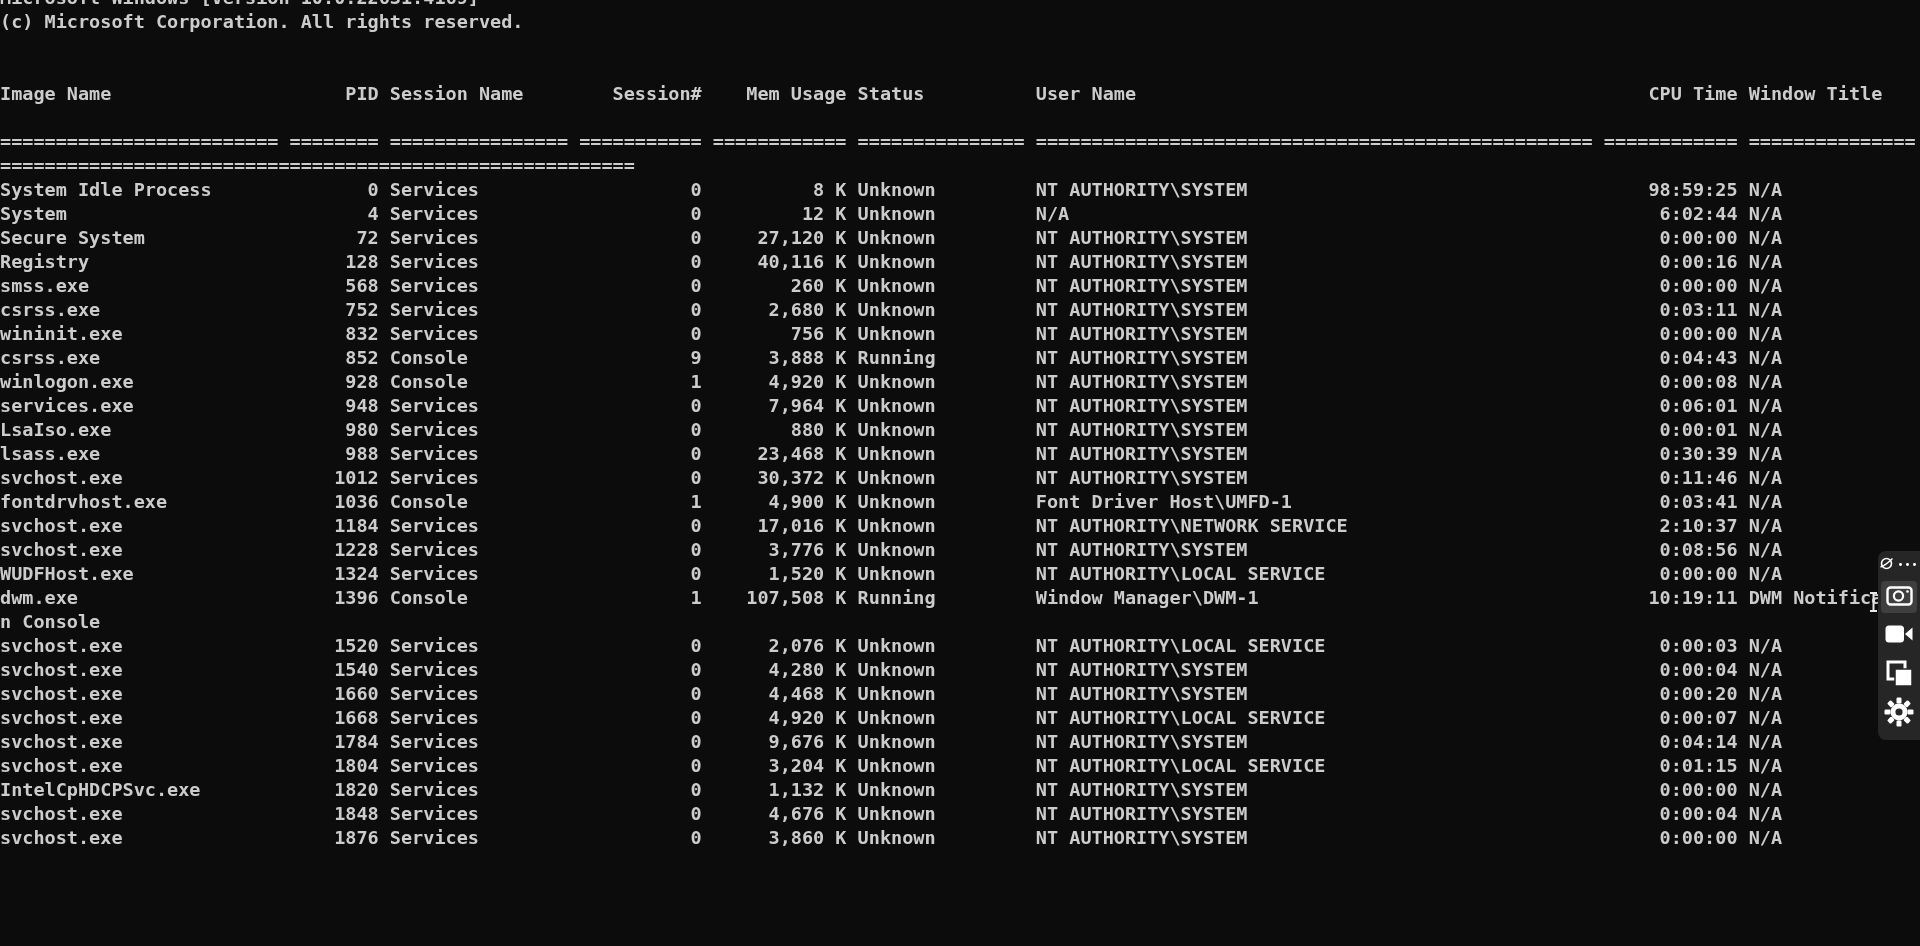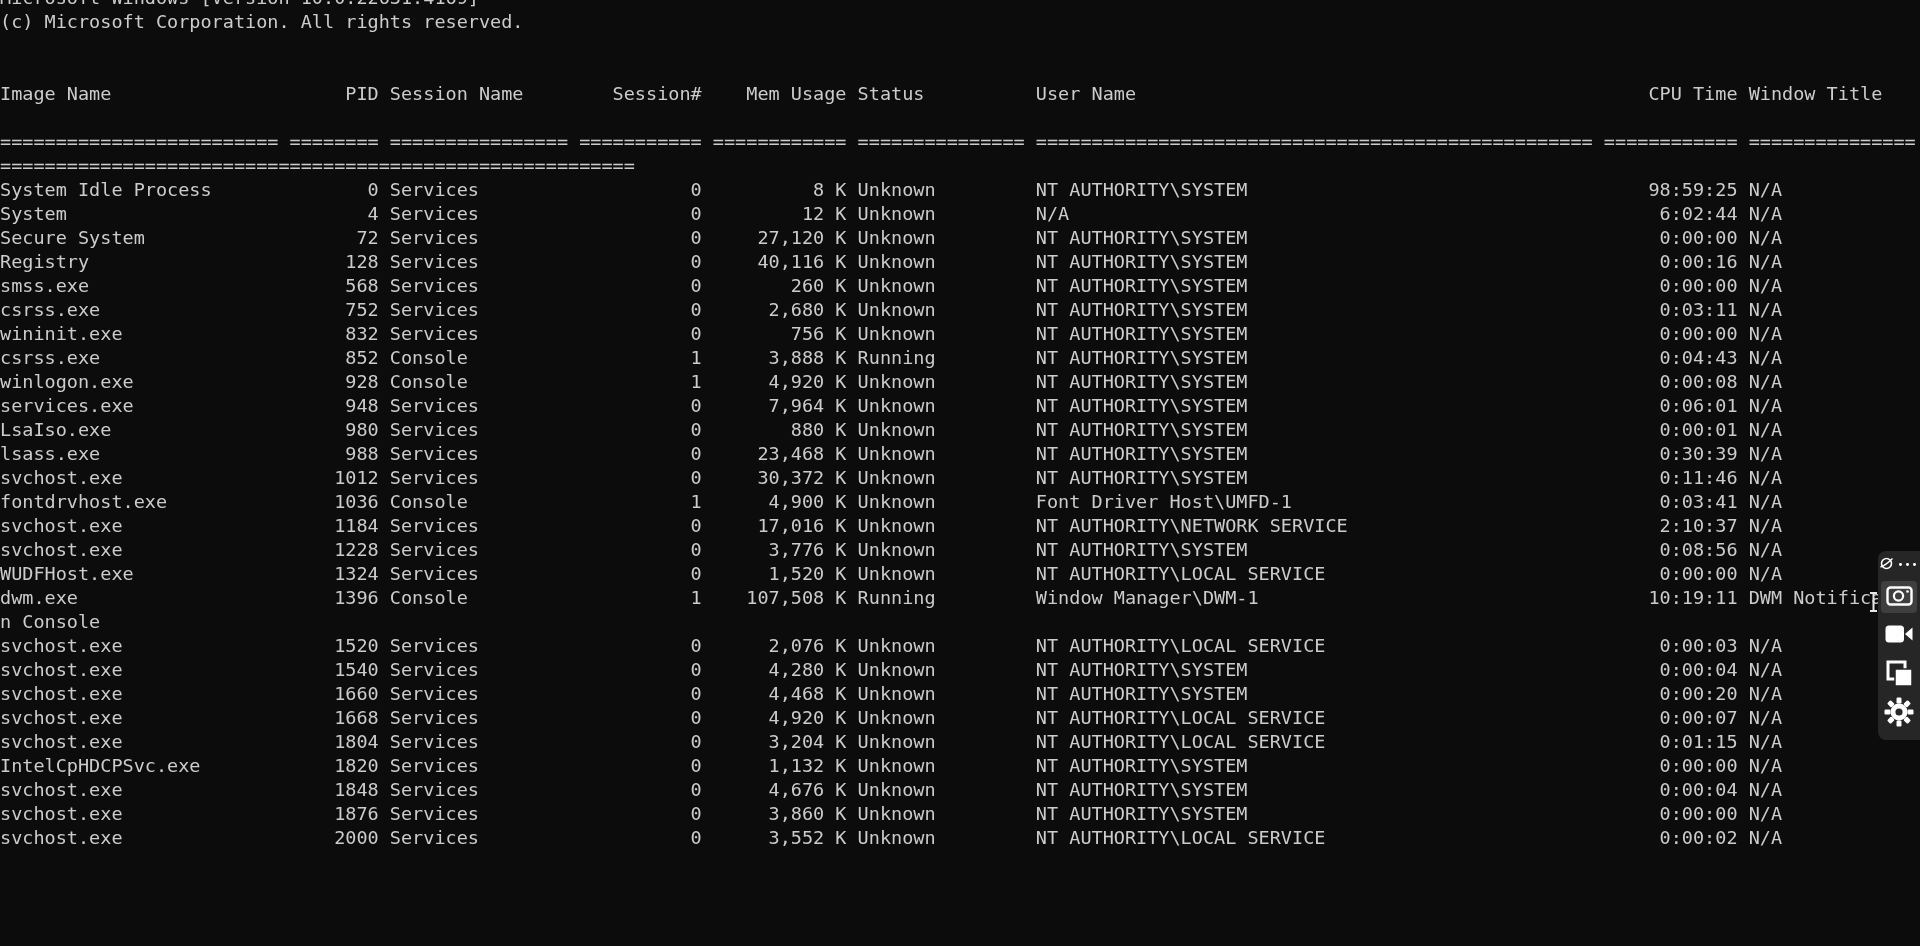--- a/index.html
+++ b/index.html
@@ -11,20 +11,21 @@
     font-family:"DejaVu Sans Mono","Liberation Mono",monospace;
   }
   #console{
     position:absolute;left:0;top:-14px;
     font-size:18.5px;
     color:#cccccc;
   }
   .line{
     height:24px;line-height:24px;
     white-space:pre;
+    font-weight:bold;
   }
   
   #capture-toolbar{
     position:absolute;right:0;top:551px;
     width:42px;
     background:#262626;
     border-radius:8px 0 0 8px;
     padding:5px 0 10px 0;
     display:flex;flex-direction:column;align-items:center;gap:7px;
     box-sizing:border-box;
@@ -50,41 +51,41 @@
     <div class="line">                                                         </div>
     <div class="line">========================= ======== ================ =========== ============ =============== ================================================== ============ ===============</div>
     <div class="line">=========================================================</div>
     <div class="line">System Idle Process              0 Services                   0          8 K Unknown         NT AUTHORITY\SYSTEM                                    98:59:25 N/A</div>
     <div class="line">System                           4 Services                   0         12 K Unknown         N/A                                                     6:02:44 N/A</div>
     <div class="line">Secure System                   72 Services                   0     27,120 K Unknown         NT AUTHORITY\SYSTEM                                     0:00:00 N/A</div>
     <div class="line">Registry                       128 Services                   0     40,116 K Unknown         NT AUTHORITY\SYSTEM                                     0:00:16 N/A</div>
     <div class="line">smss.exe                       568 Services                   0        260 K Unknown         NT AUTHORITY\SYSTEM                                     0:00:00 N/A</div>
     <div class="line">csrss.exe                      752 Services                   0      2,680 K Unknown         NT AUTHORITY\SYSTEM                                     0:03:11 N/A</div>
     <div class="line">wininit.exe                    832 Services                   0        756 K Unknown         NT AUTHORITY\SYSTEM                                     0:00:00 N/A</div>
-    <div class="line">csrss.exe                      852 Console                    1      3,888 K Running         NT AUTHORITY\SYSTEM                                     0:04:43 N/A</div>
+    <div class="line">csrss.exe                      852 Console                    9      3,888 K Running         NT AUTHORITY\SYSTEM                                     0:04:43 N/A</div>
     <div class="line">winlogon.exe                   928 Console                    1      4,920 K Unknown         NT AUTHORITY\SYSTEM                                     0:00:08 N/A</div>
     <div class="line">services.exe                   948 Services                   0      7,964 K Unknown         NT AUTHORITY\SYSTEM                                     0:06:01 N/A</div>
     <div class="line">LsaIso.exe                     980 Services                   0        880 K Unknown         NT AUTHORITY\SYSTEM                                     0:00:01 N/A</div>
     <div class="line">lsass.exe                      988 Services                   0     23,468 K Unknown         NT AUTHORITY\SYSTEM                                     0:30:39 N/A</div>
     <div class="line">svchost.exe                   1012 Services                   0     30,372 K Unknown         NT AUTHORITY\SYSTEM                                     0:11:46 N/A</div>
     <div class="line">fontdrvhost.exe               1036 Console                    1      4,900 K Unknown         Font Driver Host\UMFD-1                                 0:03:41 N/A</div>
     <div class="line">svchost.exe                   1184 Services                   0     17,016 K Unknown         NT AUTHORITY\NETWORK SERVICE                            2:10:37 N/A</div>
     <div class="line">svchost.exe                   1228 Services                   0      3,776 K Unknown         NT AUTHORITY\SYSTEM                                     0:08:56 N/A</div>
     <div class="line">WUDFHost.exe                  1324 Services                   0      1,520 K Unknown         NT AUTHORITY\LOCAL SERVICE                              0:00:00 N/A</div>
     <div class="line">dwm.exe                       1396 Console                    1    107,508 K Running         Window Manager\DWM-1                                   10:19:11 DWM Notificatio</div>
     <div class="line">n Console</div>
     <div class="line">svchost.exe                   1520 Services                   0      2,076 K Unknown         NT AUTHORITY\LOCAL SERVICE                              0:00:03 N/A</div>
     <div class="line">svchost.exe                   1540 Services                   0      4,280 K Unknown         NT AUTHORITY\SYSTEM                                     0:00:04 N/A</div>
     <div class="line">svchost.exe                   1660 Services                   0      4,468 K Unknown         NT AUTHORITY\SYSTEM                                     0:00:20 N/A</div>
     <div class="line">svchost.exe                   1668 Services                   0      4,920 K Unknown         NT AUTHORITY\LOCAL SERVICE                              0:00:07 N/A</div>
+    <div class="line">svchost.exe                   1784 Services                   0      9,676 K Unknown         NT AUTHORITY\SYSTEM                                     0:04:14 N/A</div>
     <div class="line">svchost.exe                   1804 Services                   0      3,204 K Unknown         NT AUTHORITY\LOCAL SERVICE                              0:01:15 N/A</div>
     <div class="line">IntelCpHDCPSvc.exe            1820 Services                   0      1,132 K Unknown         NT AUTHORITY\SYSTEM                                     0:00:00 N/A</div>
     <div class="line">svchost.exe                   1848 Services                   0      4,676 K Unknown         NT AUTHORITY\SYSTEM                                     0:00:04 N/A</div>
     <div class="line">svchost.exe                   1876 Services                   0      3,860 K Unknown         NT AUTHORITY\SYSTEM                                     0:00:00 N/A</div>
-    <div class="line">svchost.exe                   2000 Services                   0      3,552 K Unknown         NT AUTHORITY\LOCAL SERVICE                              0:00:02 N/A</div>
   </div>
 
 <div id="ibeam-cursor">
   <svg width="13" height="22" viewBox="0 0 13 22">
     <path d="M3 2 h7 M6.5 2 v18 M3 20 h7" stroke="#e8e8e8" stroke-width="2" fill="none"></path>
   </svg>
 </div>
 
 <div id="capture-toolbar">
   <div class="tb-handle">

